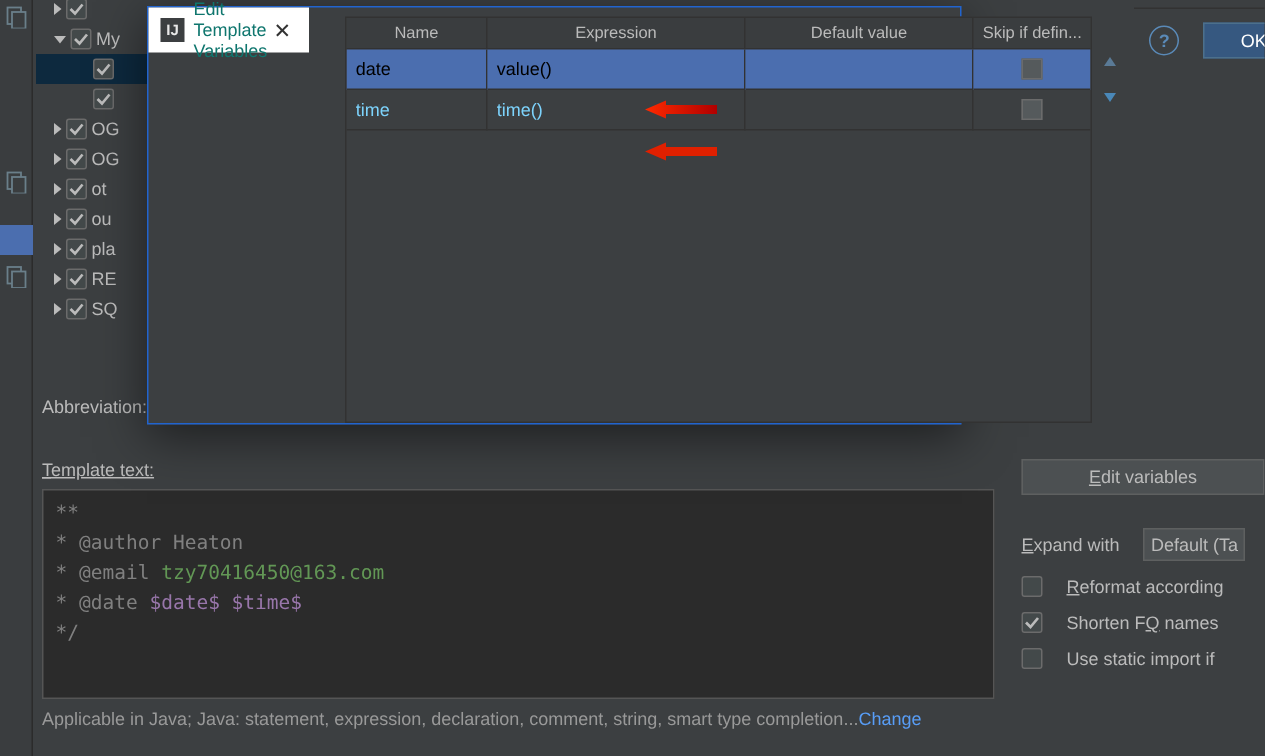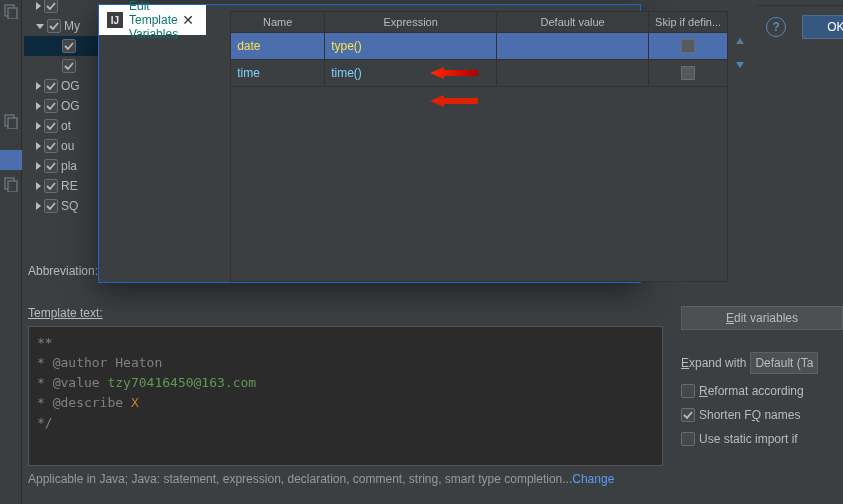--- a/index.html
+++ b/index.html
@@ -96,21 +96,21 @@
 }
 .edit-vars-btn {
   width: 162px; height: 24px;
   background: #4c5052;
   border: 1px solid #5e6060;
   color: #bbbbbb;
   display: flex; align-items: center; justify-content: center;
   margin-bottom: 22px;
 }
 .opts-header { color: #bbbbbb; margin-bottom: 14px; }
-.opts-row { display: flex; align-items: center; gap: 4px; margin-bottom: 10px; white-space: nowrap; }
+.opts-row { display: flex; align-items: center; gap: 16px; margin-bottom: 10px; white-space: nowrap; }
 .select {
   height: 22px; padding: 0 4px;
   background: #4c5052; border: 1px solid #5e6060;
   color: #bbbbbb; display:inline-flex; align-items:center;
 }
 
 .bottom-bar {
   position: absolute;
   left: 28px; bottom: 18px; right: 8px;
   font-size: 12px;
@@ -171,21 +171,21 @@
 }
 .th:last-child { border-right: none; }
 .col-name { width: 94px; }
 .col-expr { width: 172px; }
 .col-def { width: 152px; }
 .col-skip { width: 78px; }
 .row {
   display: flex; height: 27px;
   align-items: stretch;
 }
-.row.selected .cell { background: #4b6eaf; color: #fde047; }
+.row.selected .cell { background: #4b6eaf; color: #000000; }
 .cell {
   border-right: 1px solid #323232;
   border-bottom: 1px solid #323232;
   display: flex; align-items: center;
   padding: 0 6px;
   font-size: 12px;
   color: #7dd3fc;
   position: relative;
 }
 .cell.center { justify-content: center; }
@@ -373,22 +373,22 @@
   <div class="abbr-row">
     <span>Abbreviation:</span>
     <div class="abbr-input"></div>
   </div>
   <div class="text-label">
     <span class="u">T</span><span>emplate text:</span>
   </div>
   <div class="template-text" id="tmpl">
       <div><span class="gray">**</span></div>
       <div><span class="gray">* @author Heaton</span></div>
-      <div><span class="gray">* @value </span><span class="green">tzy70416450@163.com</span></div>
-      <div><span class="gray">* @describe </span><span class="orange">X</span></div>
+      <div><span class="gray">* @email </span><span class="green">tzy70416450@163.com</span></div>
+      <div><span class="gray">* @date </span><span class="purple">$date$ $time$</span></div>
       <div><span class="gray">*/</span></div>
     </div>
 </div>
 
 <div class="right-opts">
   <div class="edit-vars-btn">
     <span class="u">E</span>
       <span>dit variables</span>
   </div>
   <div class="opts-row">
@@ -427,21 +427,21 @@
     <div class="table-wrap">
       <div class="thead">
         <div class="th col-name">Name</div>
         <div class="th col-expr">Expression</div>
         <div class="th col-def">Default value</div>
         <div class="th col-skip">Skip if defin...</div>
       </div>
       <div id="tbody">
           <div class="row selected">
             <div class="cell col-name">date</div>
-            <div class="cell col-expr">type()</div>
+            <div class="cell col-expr">value()</div>
             <div class="cell col-def"></div>
             <div class="cell col-skip center">
               <span class="skip-box"></span>
             </div>
           </div>
           <div class="row">
             <div class="cell col-name">time</div>
             <div class="cell col-expr">time()</div>
             <div class="cell col-def"></div>
             <div class="cell col-skip center">

